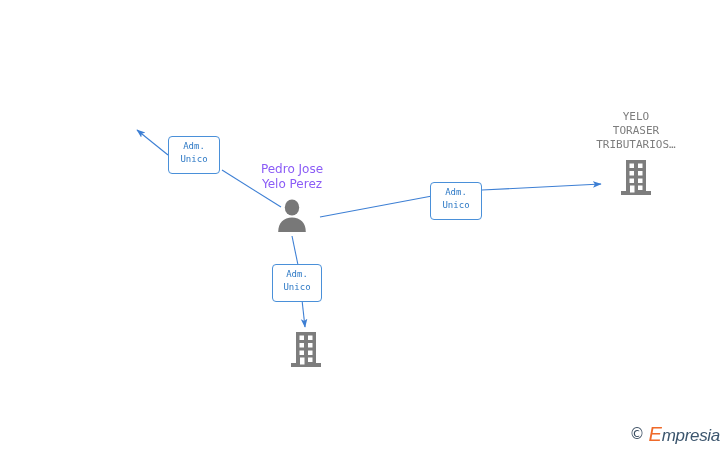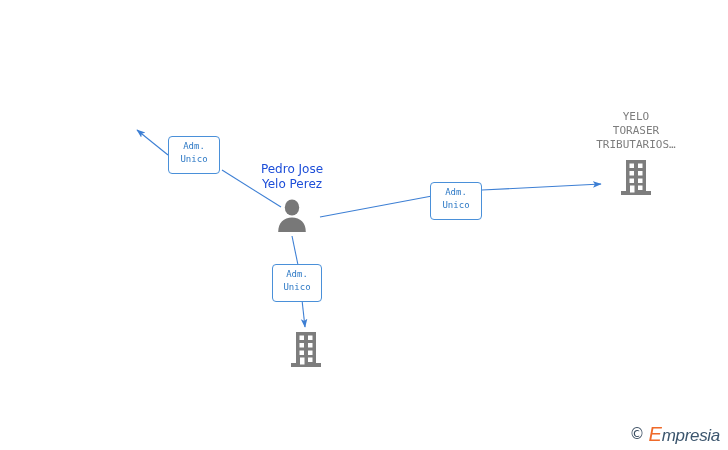--- a/index.html
+++ b/index.html
@@ -40,21 +40,21 @@
     letter-spacing: 0px;
   }
   .node-label.bold {
     font-weight: bold;
     color: #818181;
   }
   .node-label.person {
     font-family: "DejaVu Sans", sans-serif;
     font-size: 12px;
     line-height: 15px;
-    color: #1d4ed8;
+    color: #8b5cf6;
     font-weight: normal;
   }
   .icon-wrap {
     display: block;
     text-align: center;
   }
   .badge {
     position: absolute;
     box-sizing: border-box;
     border: 1px solid #4a90d9;

